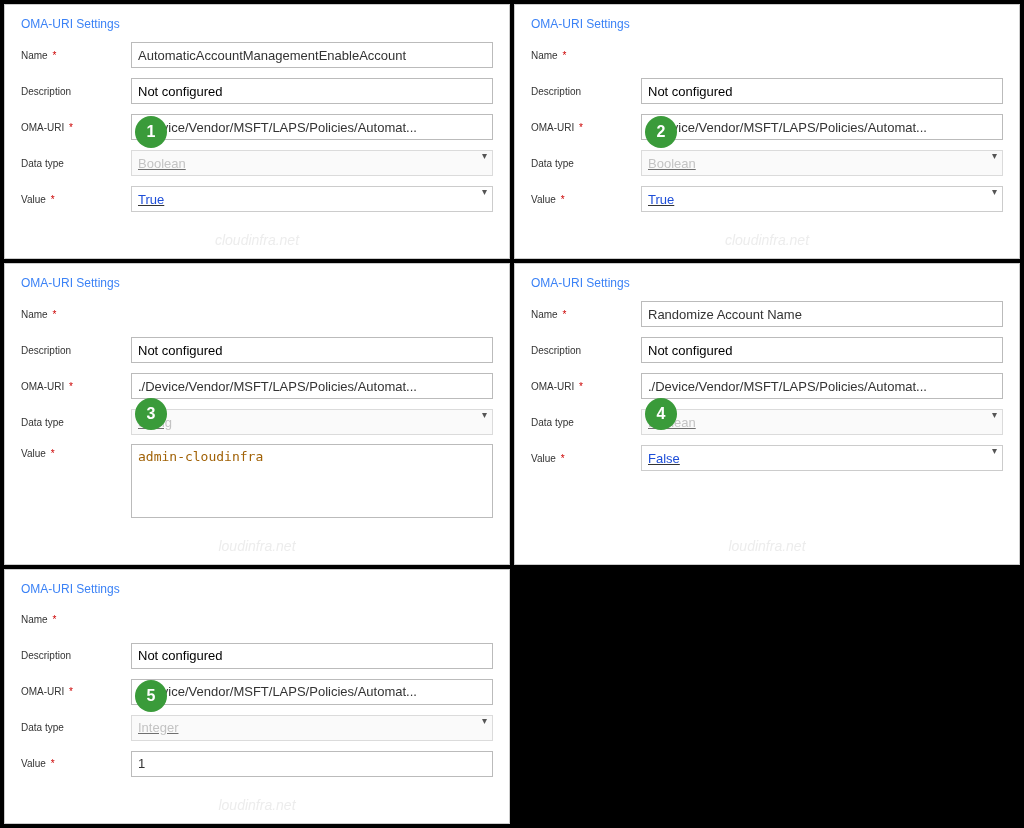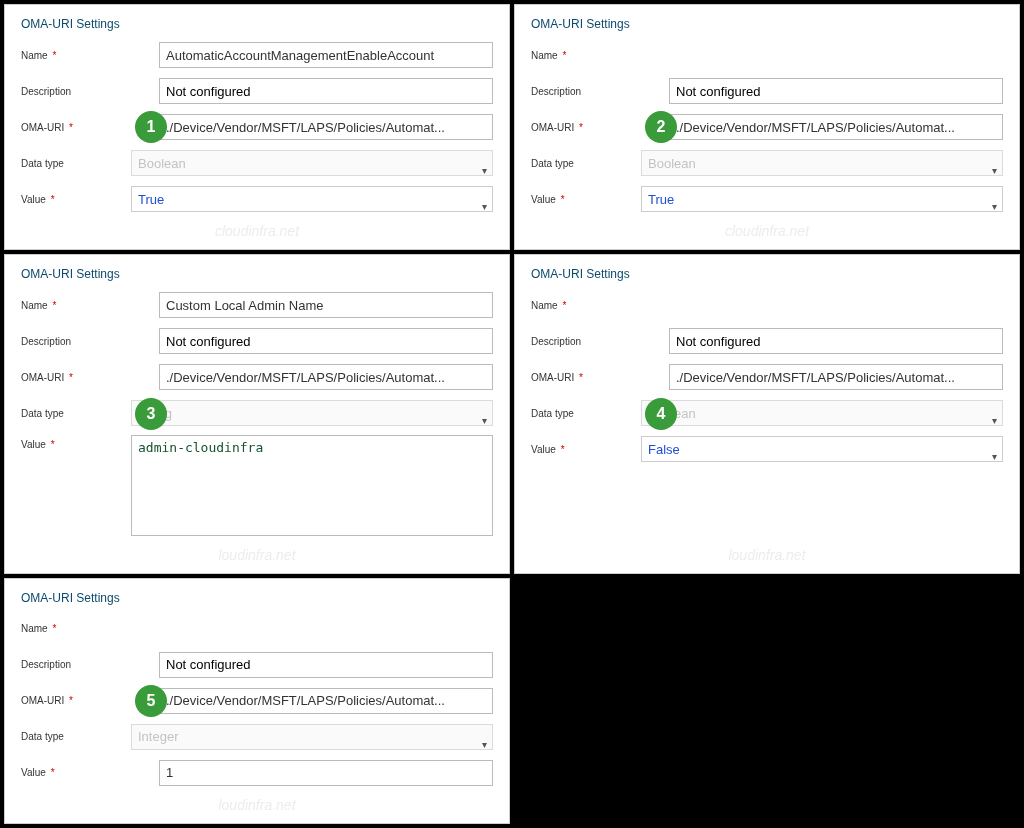--- a/index.html
+++ b/index.html
@@ -21,21 +21,21 @@
       height: 100%;
     }
     .panel {
       background: #fff;
       border: 1px solid #ccc;
       padding: 12px 16px 16px 16px;
       position: relative;
     }
     .panel-title {
       font-size: 12px;
-      color: #0c4a6e;
+      color: #3b82f6;
       margin-bottom: 10px;
       font-weight: normal;
     }
     .form-row {
       display: flex;
       align-items: center;
       margin-bottom: 8px;
       min-height: 28px;
     }
     .form-label {
@@ -50,30 +50,30 @@
     }
     .form-control {
       flex: 1;
       height: 26px;
       border: 1px solid #bbb;
       padding: 0 6px;
       font-size: 13px;
       color: #333;
       background: #fff;
       outline: none;
-      margin-left: 28px;
     }
     .form-control.placeholder-style {
       color: #000000;
     }
     .select-wrapper {
       flex: 1;
       position: relative;
       display: flex;
-      align-items: flex-end;
+      align-items: flex-start;
+      text-decoration: underline;
     }
     .select-wrapper select {
       width: 100%;
       height: 26px;
       border: 1px solid #ccc;
       padding: 0 24px 0 6px;
       font-size: 13px;
       color: #aaa;
       background: #f9f9f9;
       appearance: none;
@@ -88,24 +88,24 @@
       right: 6px;
       pointer-events: none;
       color: #555;
       font-size: 10px;
     }
     .form-control-textarea {
       flex: 1;
       border: 1px solid #bbb;
       padding: 4px 6px;
       font-size: 13px;
-      color: #14532d;
+      color: #a16207;
       background: #fff;
       resize: none;
-      height: 101px;
+      height: 74px;
     }
     .badge {
       position: absolute;
       left: 130px;
       top: 50%;
       transform: translateY(-50%);
       width: 32px;
       height: 32px;
       border-radius: 50%;
       background: #3a9b3a;
@@ -213,21 +213,20 @@
     </div>
     <div class="watermark">cloudinfra.net</div>
   </div>
 
   <div class="panel" style="grid-column:1; grid-row:2; position:relative;">
     <div class="panel-title">OMA-URI Settings</div>
     <div class="badge">3</div>
 
     <div class="form-row">
       <div class="form-label">Name <span class="required">*</span></div>
-      <input class="form-control" type="text" readonly="" value="Custom Local Admin Name" style="">
     </div>
     <div class="form-row">
       <div class="form-label">Description</div>
       <input class="form-control placeholder-style" type="text" readonly="" value="Not configured" style="">
     </div>
     <div class="form-row">
       <div class="form-label">OMA-URI <span class="required">*</span></div>
       <input class="form-control" type="text" readonly="" value="./Device/Vendor/MSFT/LAPS/Policies/Automat..." style="">
     </div>
     <div class="form-row">
@@ -245,20 +244,21 @@
     </div>
     <div class="watermark">loudinfra.net</div>
   </div>
 
   <div class="panel" style="grid-column:2; grid-row:2; position:relative;">
     <div class="panel-title">OMA-URI Settings</div>
     <div class="badge">4</div>
 
     <div class="form-row">
       <div class="form-label">Name <span class="required">*</span></div>
+      <input class="form-control" type="text" readonly="" value="Randomize Account Name" style="">
     </div>
     <div class="form-row">
       <div class="form-label">Description</div>
       <input class="form-control placeholder-style" type="text" readonly="" value="Not configured" style="">
     </div>
     <div class="form-row">
       <div class="form-label">OMA-URI <span class="required">*</span></div>
       <input class="form-control" type="text" readonly="" value="./Device/Vendor/MSFT/LAPS/Policies/Automat..." style="">
     </div>
     <div class="form-row">

